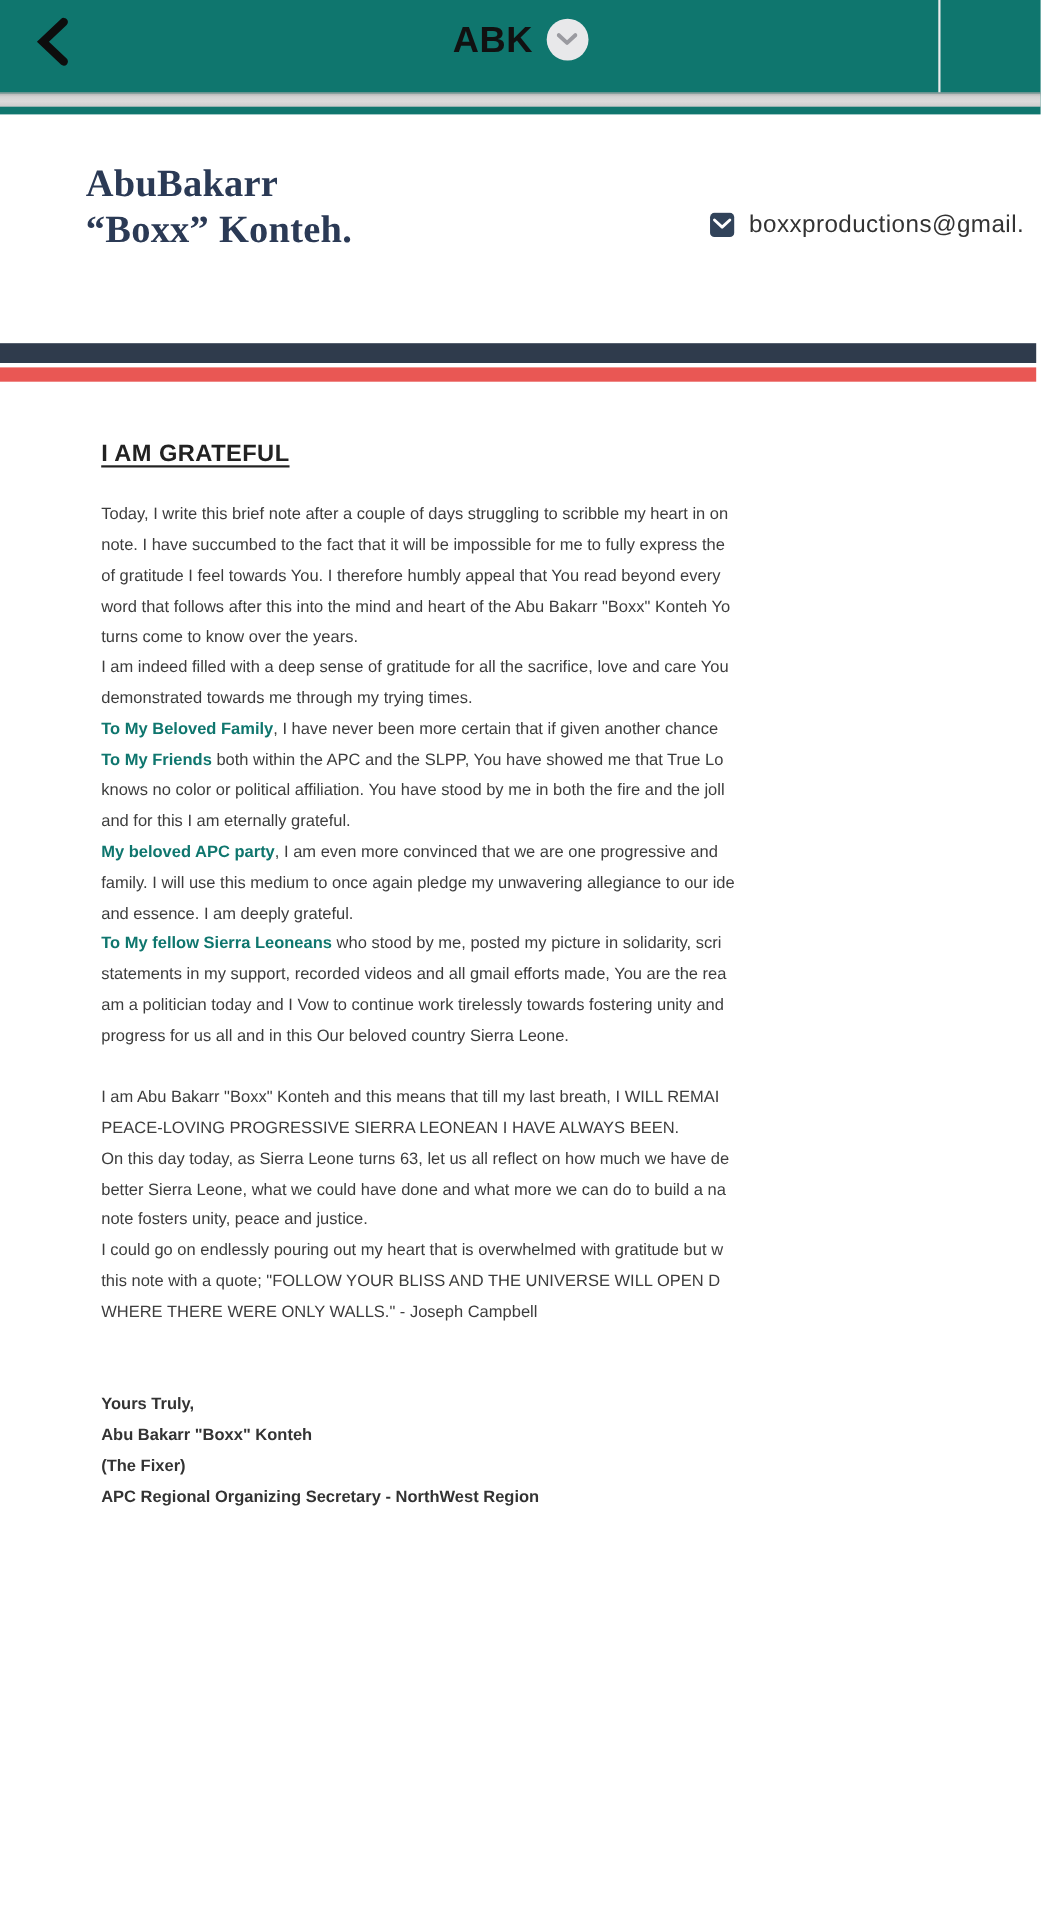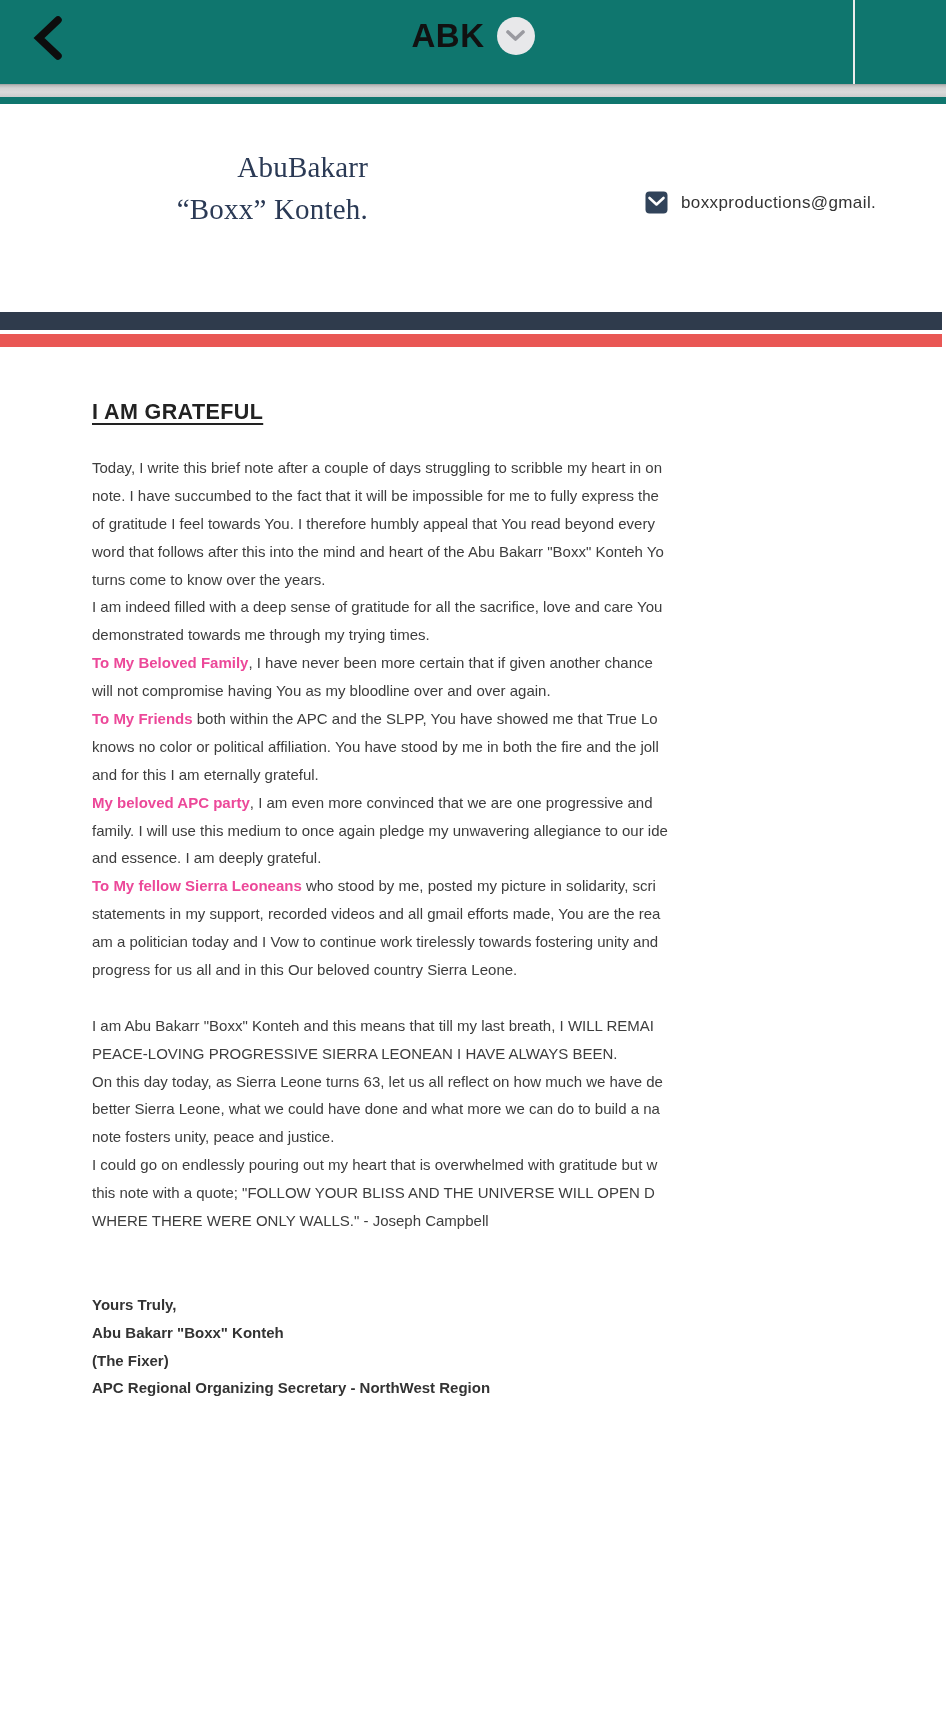--- a/index.html
+++ b/index.html
@@ -34,51 +34,51 @@
   }
   
   .scrollbar{
     position:absolute;left:0;top:84px;width:946px;height:12px;
     background:linear-gradient(180deg,#b5b5b5 0%,#d2d2d2 25%,#dadada 60%,#cccccc 100%);
     border-top:1px solid #a8a8a8;
   }
   
   .lh-name{
     position:absolute;left:78px;top:146px;width:290px;
-    text-align:right;
-    font-family:"Liberation Serif",serif;font-weight:normal;
-    color:#2b3a55;font-size:29px;line-height:42px;letter-spacing:.2px;
+    text-align:left;
+    font-family:"Liberation Serif",serif;font-weight:bold;
+    color:#2b3a55;font-size:35px;line-height:42px;letter-spacing:.2px;
   }
   .lh-email{
     position:absolute;left:645px;top:191px;
     display:flex;align-items:center;gap:13px;white-space:nowrap;
   }
   .lh-email .mail-ic{flex:0 0 auto;display:block;}
   .lh-email .addr{
-    font-size:17px;color:#333;letter-spacing:.4px;
+    font-size:22px;color:#333;letter-spacing:.4px;
   }
   
   .bar-navy{position:absolute;left:0;top:312px;width:942px;height:18px;background:#2f3b4c;}
   .bar-red {position:absolute;left:0;top:334px;width:942px;height:13px;background:#e95754;}
   
   .letter{
     position:absolute;left:92px;top:400px;width:854px;
     color:#3d3d3d;
   }
   .letter-heading{
     font-size:21.5px;font-weight:bold;color:#222;
     text-decoration:underline;text-decoration-thickness:2px;text-underline-offset:4px;
     letter-spacing:.4px;
     margin-bottom:29px;
   }
   .line{
     font-size:15px;line-height:27.9px;height:27.9px;
     white-space:pre;overflow:visible;
   }
-  .line b{font-weight:bold;color:#ec4899;}
+  .line b{font-weight:bold;color:#0f766e;}
   .line.blank{height:27.9px;}
   .sig .line{font-weight:bold;color:#333;}
 </style>
 </head>
 <body>
 
 <div class="appbar">
   <div class="back-btn">
     <svg width="32" height="46" viewBox="0 0 32 46">
       <polyline points="26,5 7,23 26,41" fill="none" stroke="#0d0d0d" stroke-width="7.5" stroke-linecap="round" stroke-linejoin="miter"></polyline>
@@ -117,21 +117,20 @@
   <div class="letter-heading">I AM GRATEFUL</div>
   <div id="letter-lines">
       <div class="line">Today, I write this brief note after a couple of days struggling to scribble my heart in on</div>
       <div class="line">note. I have succumbed to the fact that it will be impossible for me to fully express the</div>
       <div class="line">of gratitude I feel towards You. I therefore humbly appeal that You read beyond every</div>
       <div class="line">word that follows after this into the mind and heart of the Abu Bakarr "Boxx" Konteh Yo</div>
       <div class="line">turns come to know over the years.</div>
       <div class="line">I am indeed filled with a deep sense of gratitude for all the sacrifice, love and care You</div>
       <div class="line">demonstrated towards me through my trying times.</div>
       <div class="line"><b>To My Beloved Family</b>, I have never been more certain that if given another chance</div>
-      <div class="line">will not compromise having You as my bloodline over and over again.</div>
       <div class="line"><b>To My Friends</b> both within the APC and the SLPP, You have showed me that True Lo</div>
       <div class="line">knows no color or political affiliation. You have stood by me in both the fire and the joll</div>
       <div class="line">and for this I am eternally grateful.</div>
       <div class="line"><b>My beloved APC party</b>, I am even more convinced that we are one progressive and</div>
       <div class="line">family. I will use this medium to once again pledge my unwavering allegiance to our ide</div>
       <div class="line">and essence. I am deeply grateful.</div>
       <div class="line"><b>To My fellow Sierra Leoneans</b> who stood by me, posted my picture in solidarity, scri</div>
       <div class="line">statements in my support, recorded videos and all gmail efforts made, You are the rea</div>
       <div class="line">am a politician today and I Vow to continue work tirelessly towards fostering unity and</div>
       <div class="line">progress for us all and in this Our beloved country Sierra Leone.</div>

